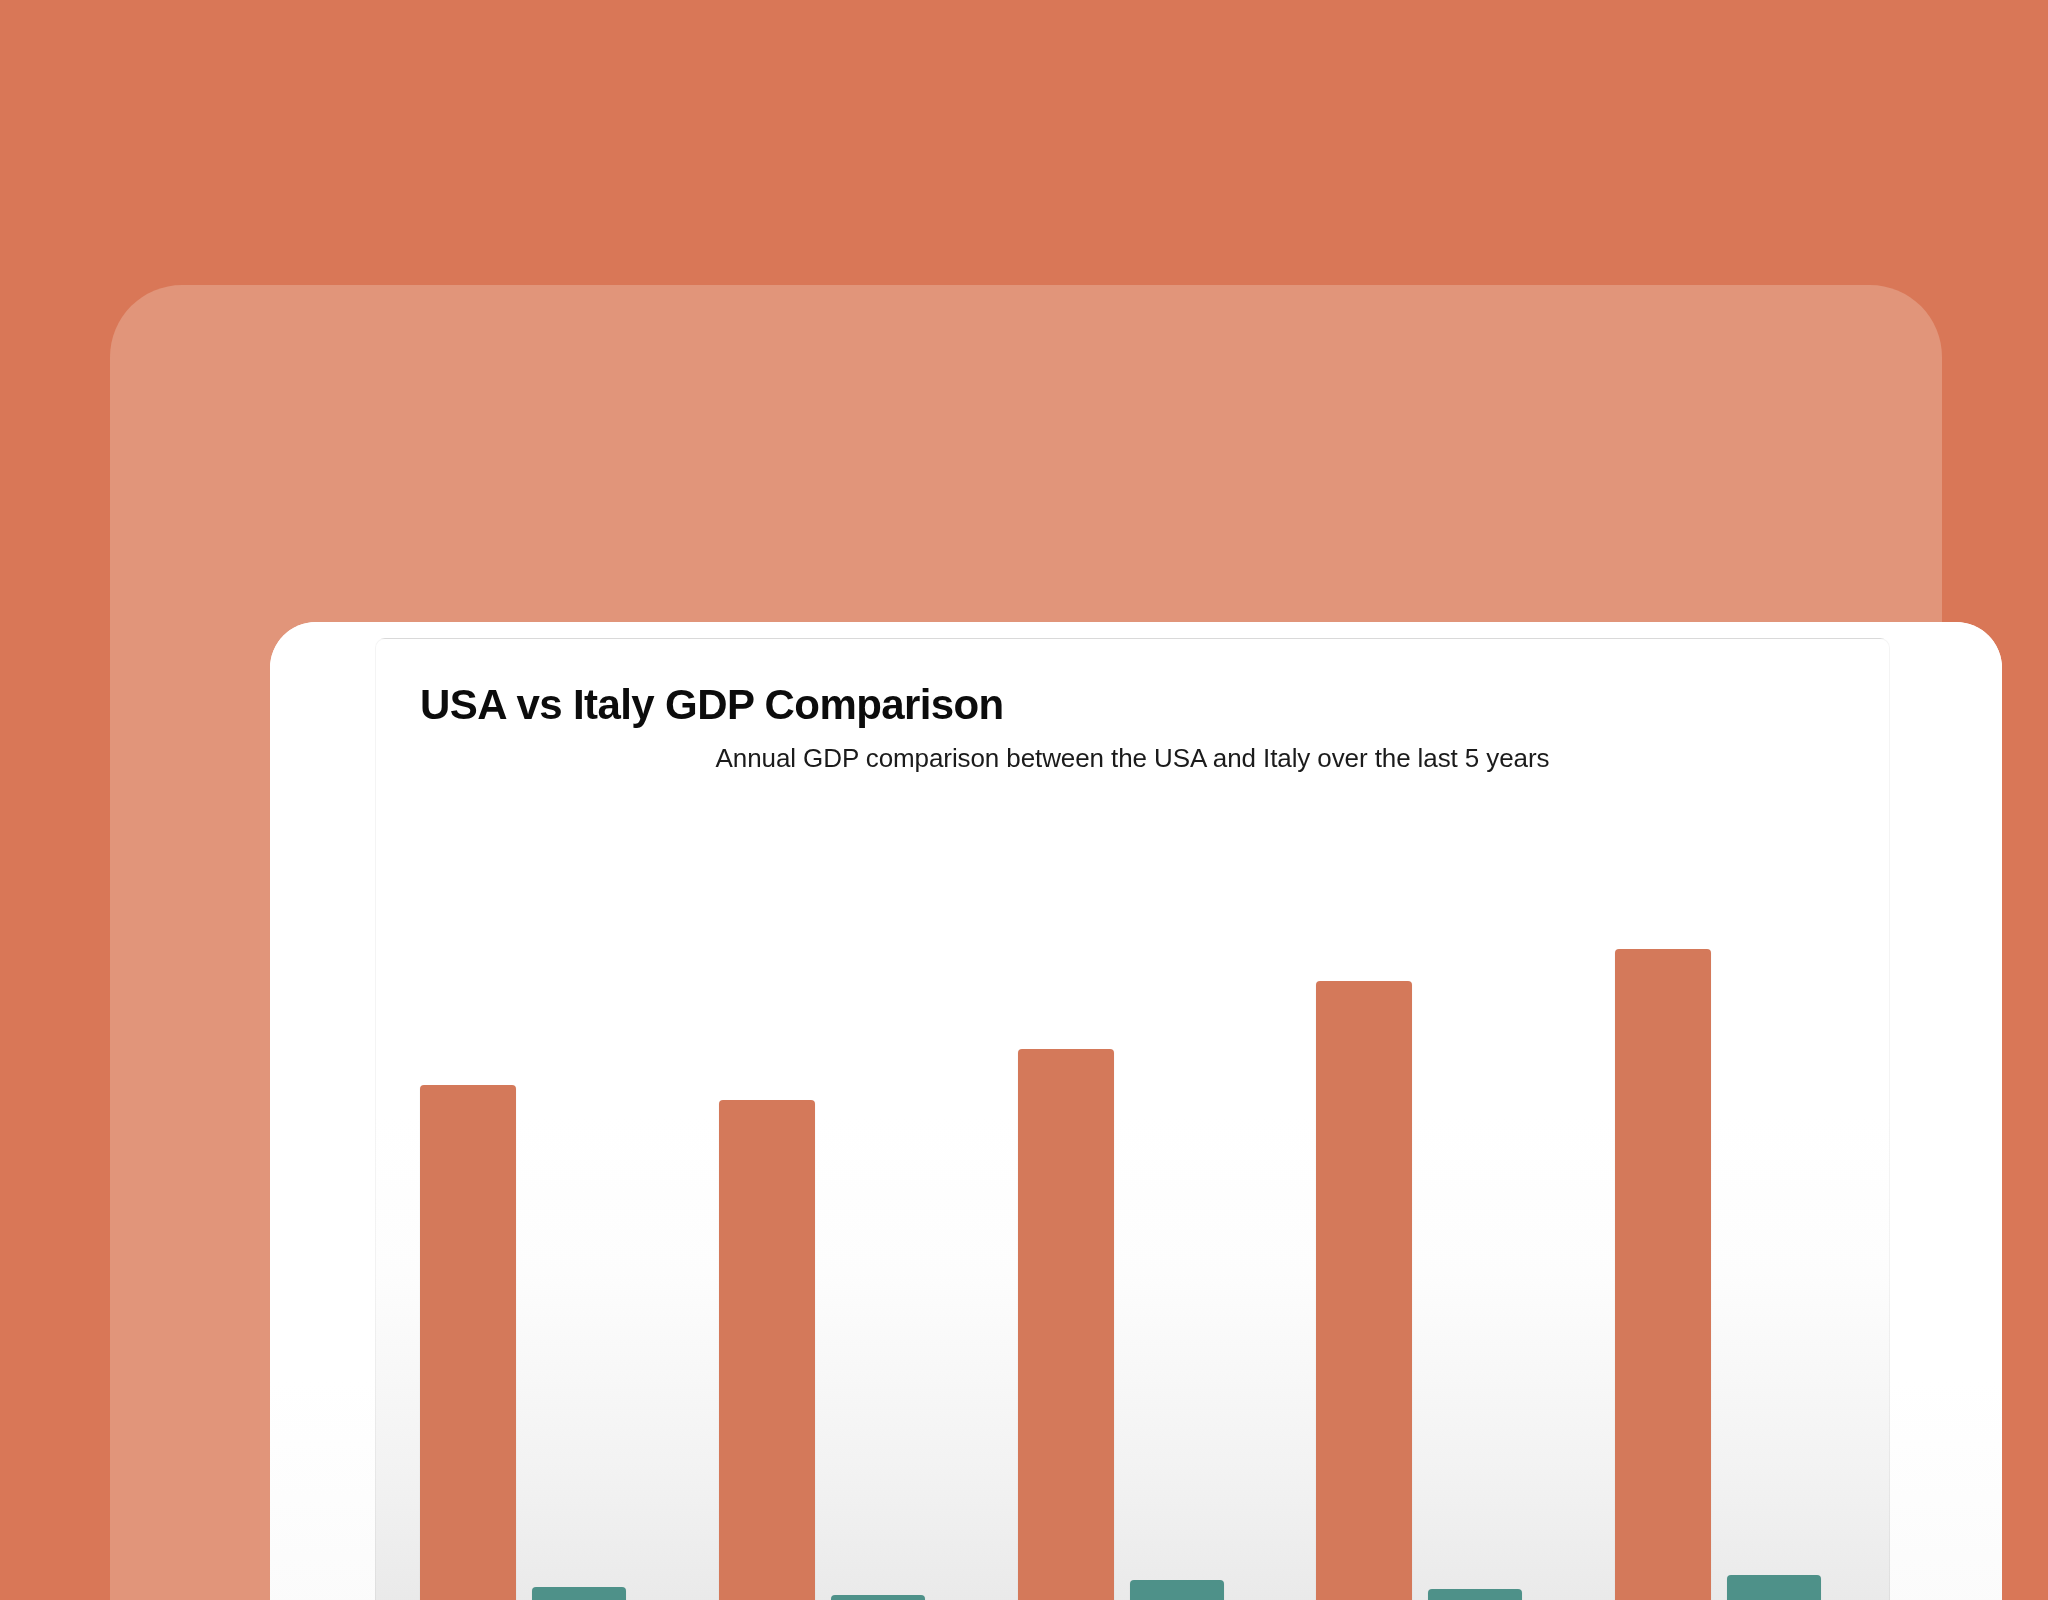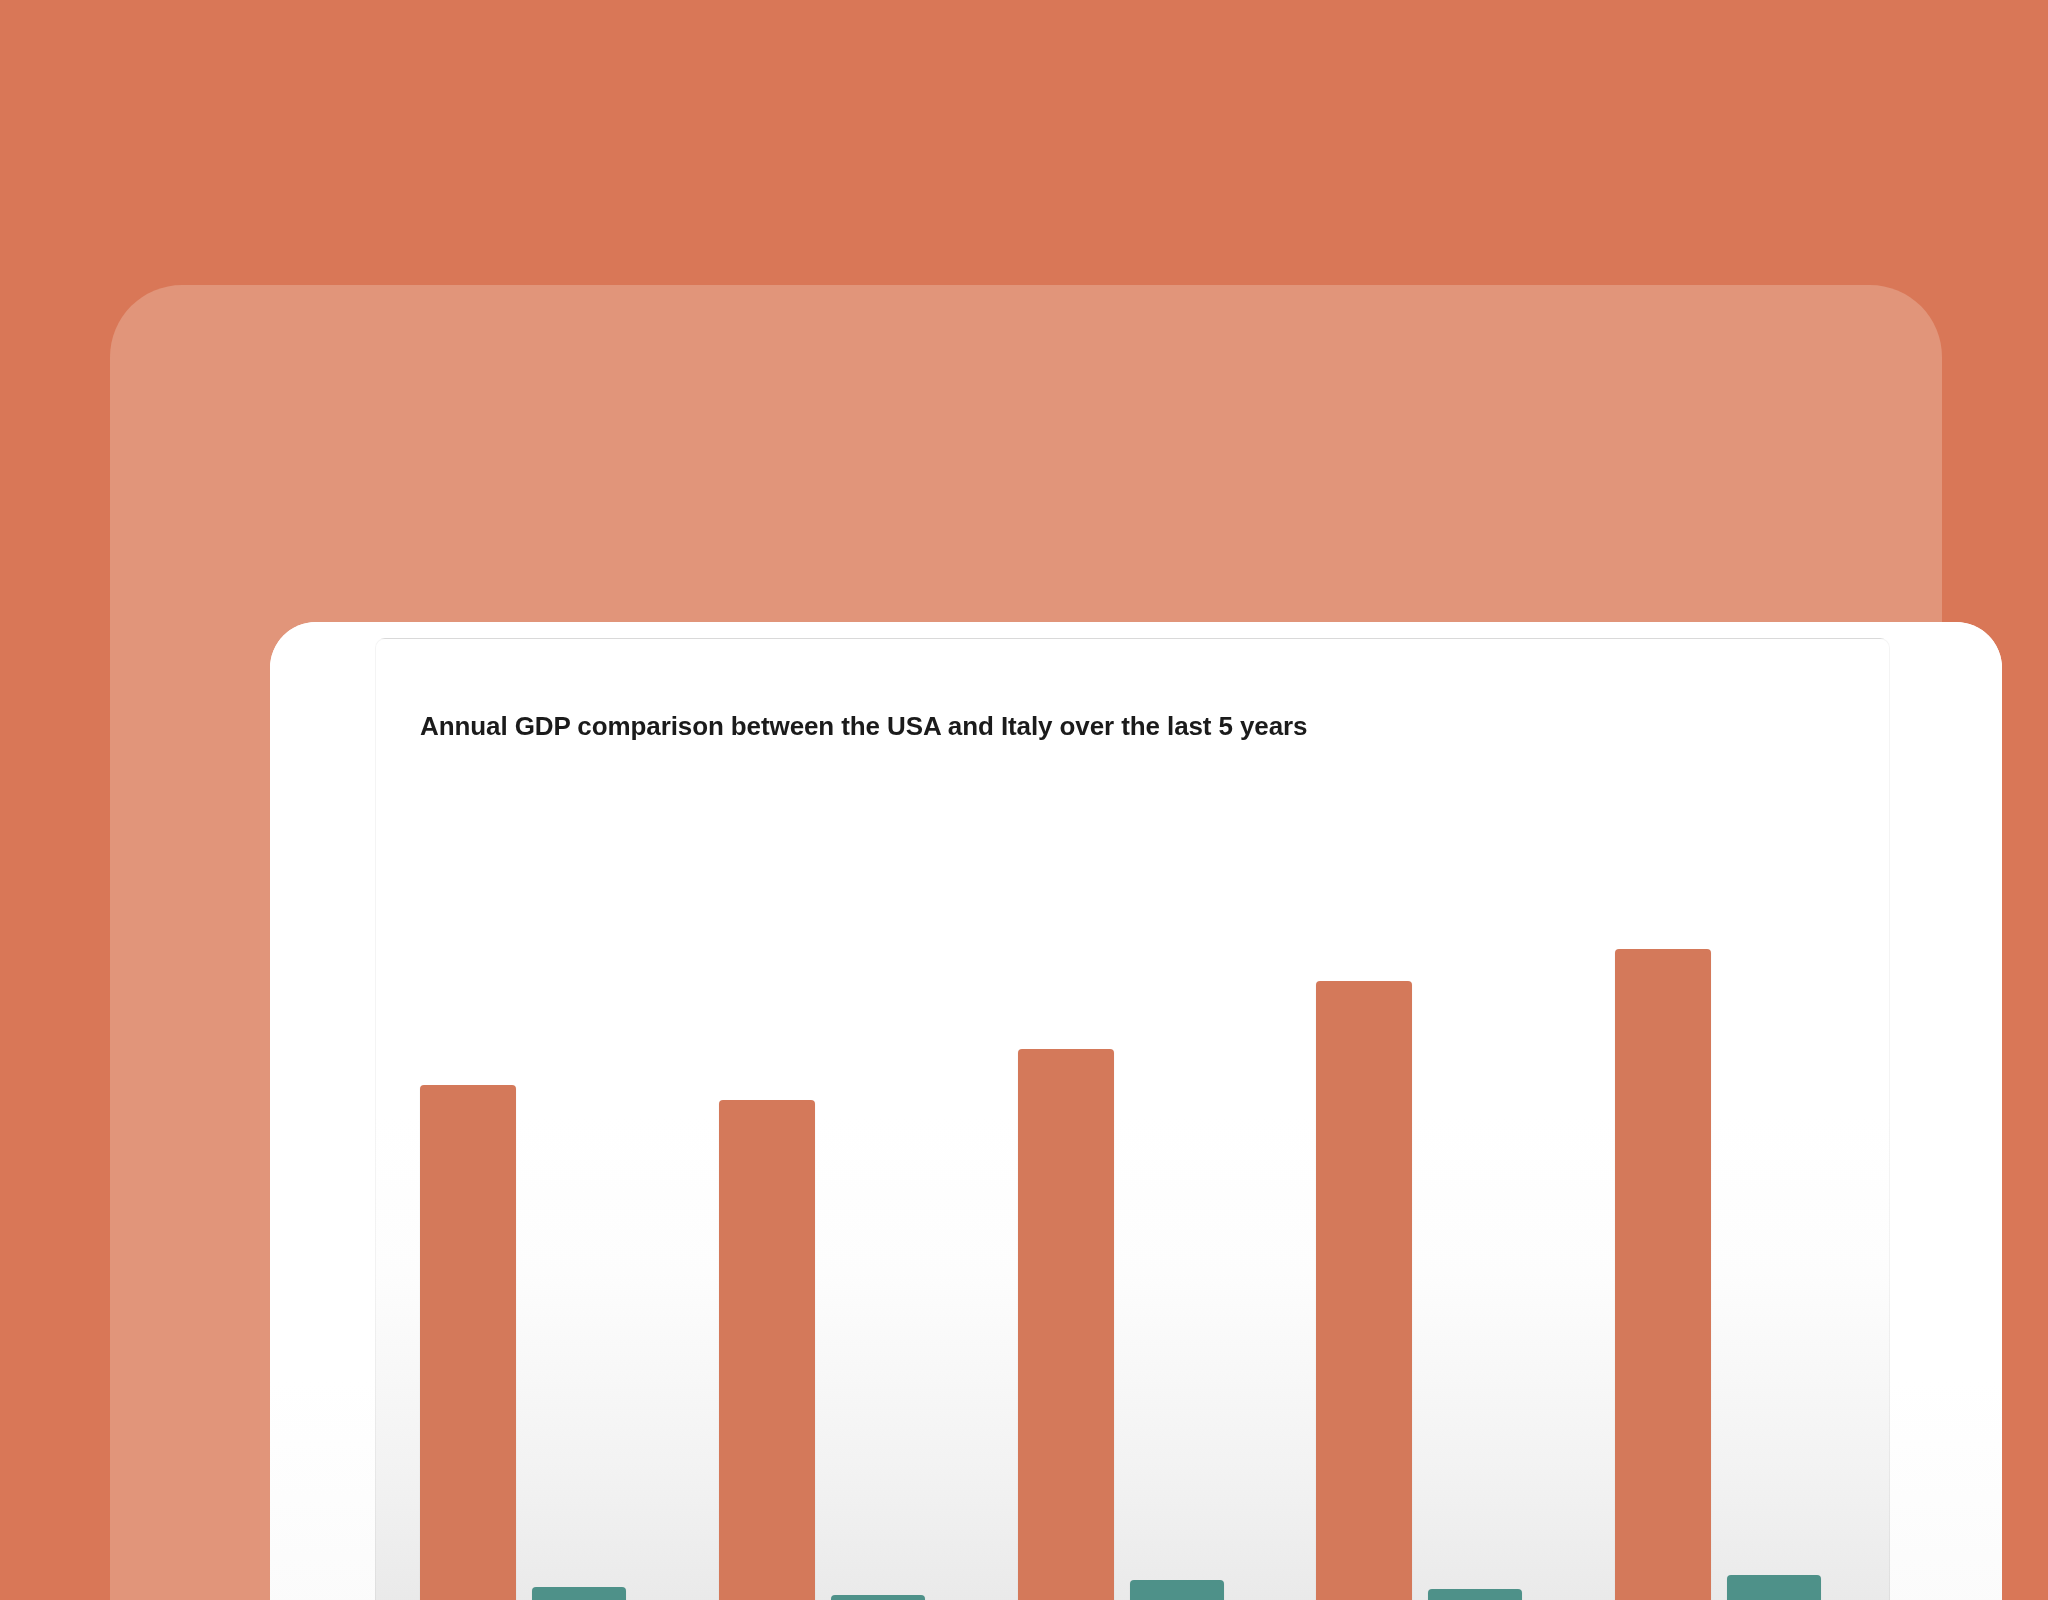--- a/index.html
+++ b/index.html
@@ -48,23 +48,24 @@
     border-radius:10px;
   }
 
   
   .card-header{ position:absolute; left:0; top:0; width:100%; padding:42px 44px 0 44px; }
   .chart-title{
     font-size:42px; font-weight:700; color:#0c0c0c;
     letter-spacing:-.6px; line-height:1.12;
   }
   .chart-subtitle{
-    margin-top:30px;
-    font-size:26px; font-weight:700; color:#1b1b1b;
+    margin-top:15px;
+    font-size:26px; font-weight:400; color:#1b1b1b;
     letter-spacing:-.1px;
+    text-align:center;
   }
 
   
   .plot-area{
     position:absolute;
     left:44px; top:210px;
     width:1427px; height:790px;
   }
   .groups{
     position:absolute; inset:0;
@@ -90,20 +91,21 @@
 
   <div class="device-frame">
     <div class="app-surface">
       <div class="page-body">
         
       </div>
 
       <div class="chart-card">
 
         <div class="card-header">
+          <div class="chart-title">USA vs Italy GDP Comparison</div>
           <div class="chart-subtitle">Annual GDP comparison between the USA and Italy over the last 5 years</div>
         </div>
 
         <div class="plot-area">
           <div class="groups" id="groups">
               <div class="bar-group">
                 <div class="bar usa" title="USA 2010: 21.4" style="height: 554px; background: rgb(212, 121, 90);"></div>
                 <div class="bar italy" title="Italy 2010: 2" style="height: 52px; background: rgb(78, 145, 137);"></div>
               </div>
               <div class="bar-group">

